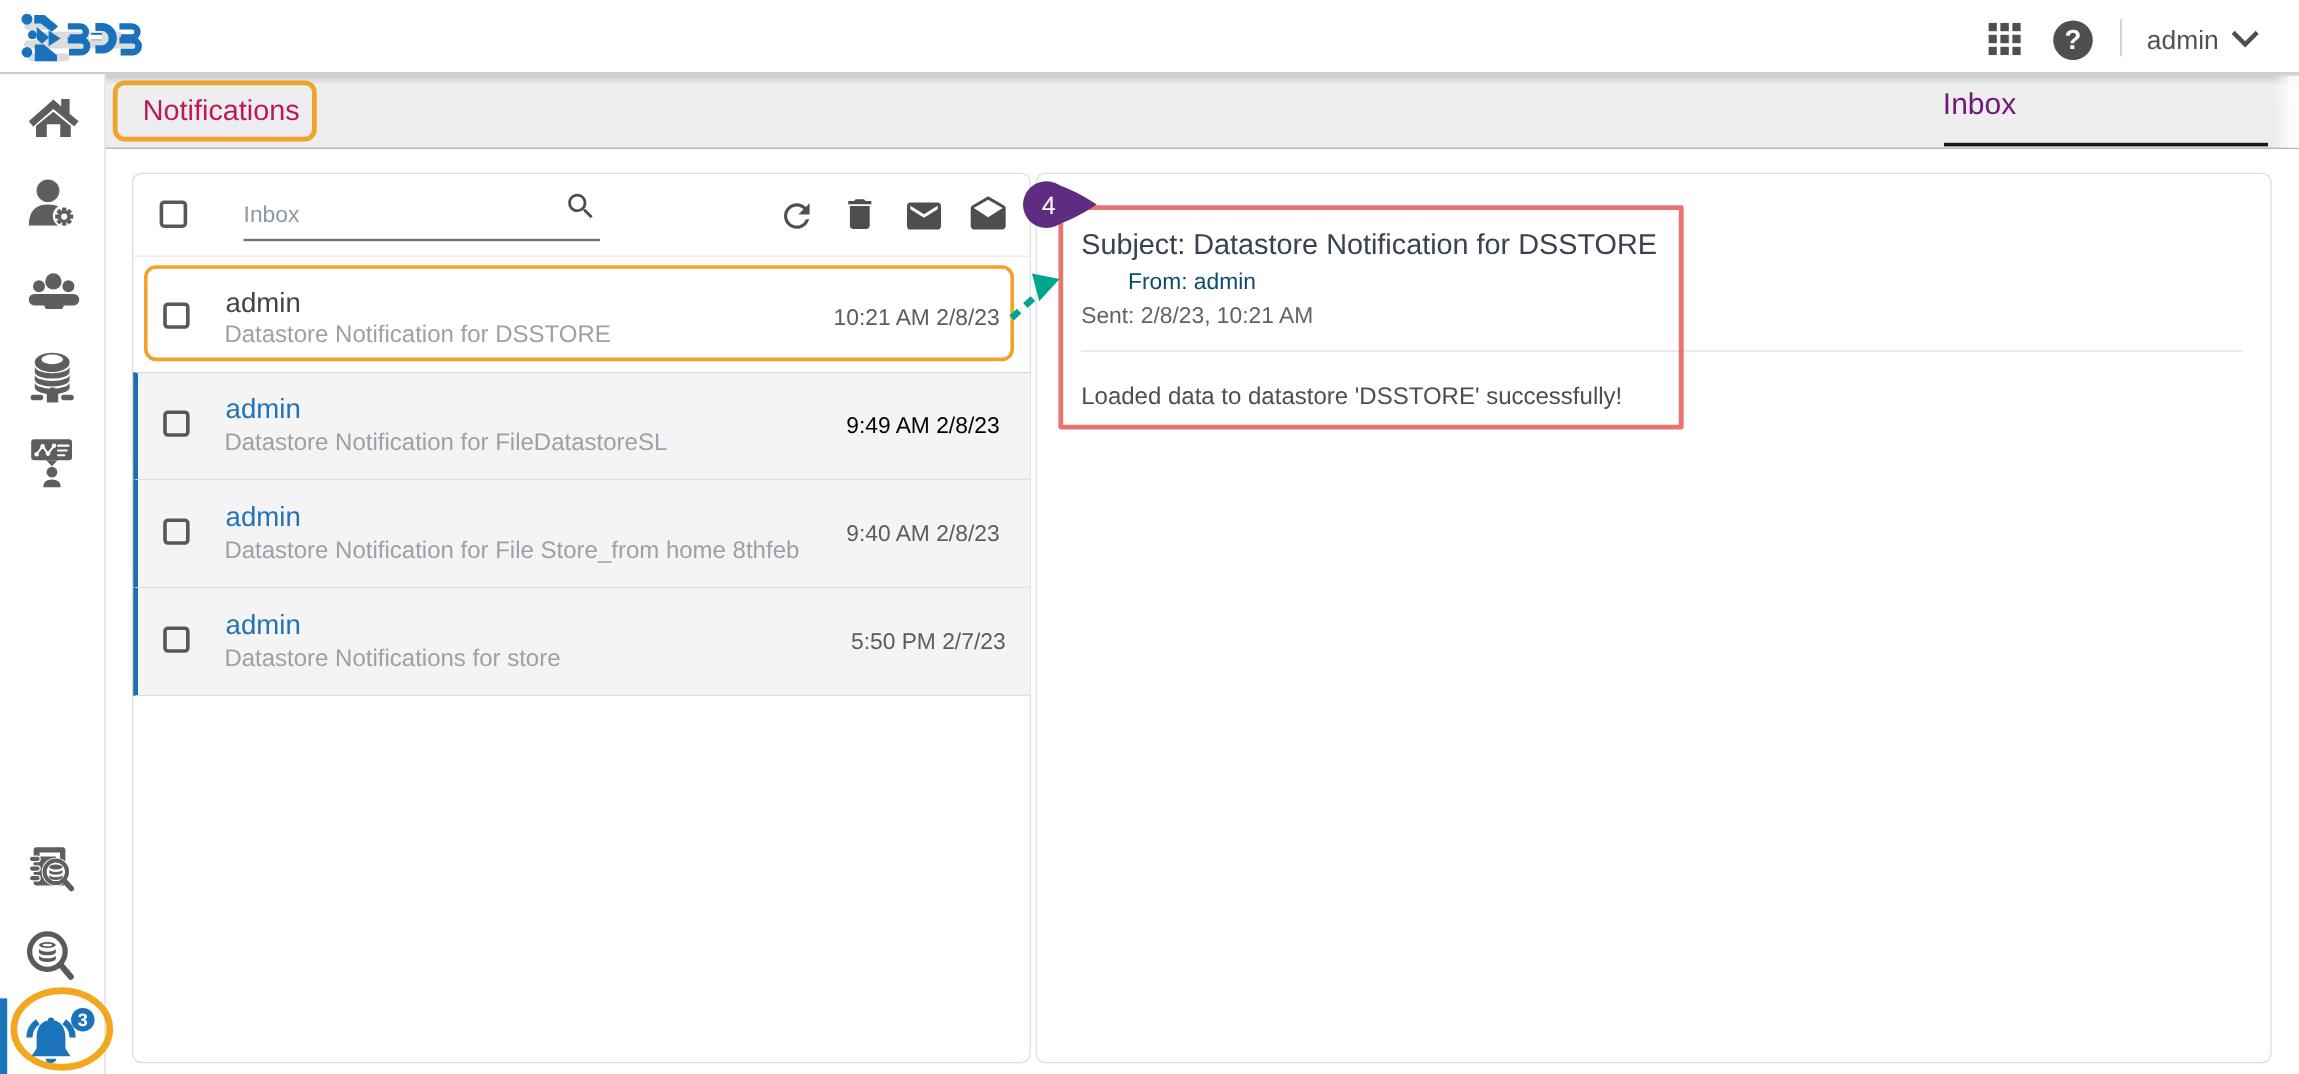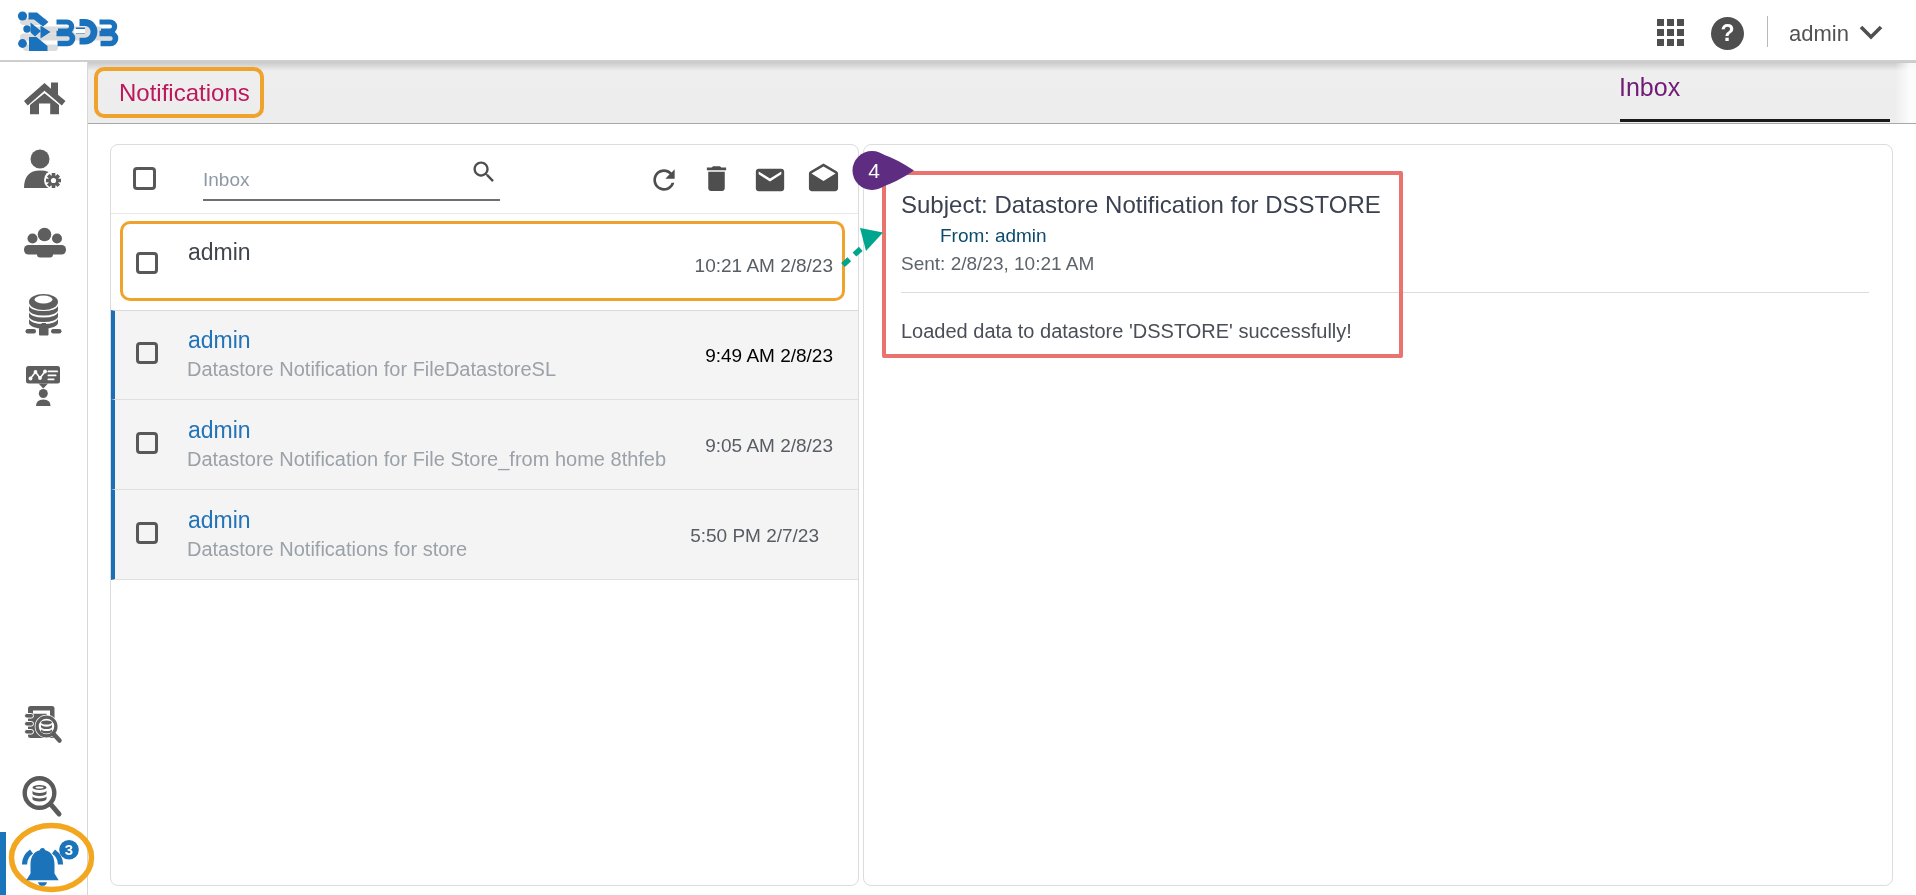--- a/index.html
+++ b/index.html
@@ -198,39 +198,40 @@
       <path fill="#4e4e4e" d="M20 4H4c-1.1 0-1.99.9-1.99 2L2 18c0 1.1.9 2 2 2h16c1.1 0 2-.9 2-2V6c0-1.1-.9-2-2-2zm0 4l-8 5-8-5V6l8 5 8-5v2z"></path>
     </svg>
   <svg class="abs" style="left:806px;top:162px;" width="35" height="35" viewBox="0 0 24 24">
       <path fill="#4e4e4e" d="M21.99 8c0-.72-.37-1.35-.94-1.7L12 1 2.95 6.3C2.38 6.65 2 7.28 2 8v10c0 1.1.9 2 2 2h16c1.1 0 2-.9 2-2l-.01-10zM12 13L3.74 7.84 12 3l8.26 4.84L12 13z"></path>
     </svg>
   <div class="abs" style="left:111px;top:213px;width:747px;height:1px;background:#e8e8e8;"></div>
 
   <div class="abs" style="left:120px;top:221px;width:725px;height:80px;border:3px solid #f0a32c;border-radius:10px;background:#fff;"></div>
   <div class="abs cb" style="left:136px;top:252px;width:22px;height:22px;border:3px solid #585858;border-radius:4px;"></div>
   <div class="abs" style="left:188px;top:239px;font-size:23px;color:#40454d;">admin</div>
+  <div class="abs" style="left:187px;top:268px;font-size:20px;color:#9ba1a8;">Datastore Notification for DSSTORE</div>
   <div class="abs" style="left:633px;top:255px;width:200px;text-align:right;font-size:19px;color:#585d63;">10:21 AM 2/8/23</div>
 
   <div class="abs row" style="left:111px;top:310px;width:747px;height:90px;background:#f4f4f4;border-top:1px solid #dadada;border-left:4px solid #1a6fb5;border-bottom:1px solid #e0e0e0;"></div>
   <div class="abs cb" style="left:136px;top:342px;width:22px;height:22px;border:3px solid #585858;border-radius:4px;"></div>
   <div class="abs" style="left:188px;top:327px;font-size:23px;color:#2273b8;">admin</div>
   <div class="abs" style="left:187px;top:358px;font-size:20px;color:#9ba1a8;">Datastore Notification for FileDatastoreSL</div>
   <div class="abs" style="left:633px;top:345px;width:200px;text-align:right;font-size:19px;color:#000000;">9:49 AM 2/8/23</div>
 
   <div class="abs row" style="left:111px;top:400px;width:747px;height:90px;background:#f4f4f4;border-left:4px solid #1a6fb5;border-bottom:1px solid #e0e0e0;"></div>
   <div class="abs cb" style="left:136px;top:432px;width:22px;height:22px;border:3px solid #585858;border-radius:4px;"></div>
   <div class="abs" style="left:188px;top:417px;font-size:23px;color:#2273b8;">admin</div>
   <div class="abs" style="left:187px;top:448px;font-size:20px;color:#9ba1a8;">Datastore Notification for File Store_from home 8thfeb</div>
-  <div class="abs" style="left:633px;top:435px;width:200px;text-align:right;font-size:19px;color:#585d63;">9:05 AM 2/8/23</div>
+  <div class="abs" style="left:633px;top:435px;width:200px;text-align:right;font-size:19px;color:#585d63;">9:40 AM 2/8/23</div>
 
   <div class="abs row" style="left:111px;top:490px;width:747px;height:90px;background:#f4f4f4;border-left:4px solid #1a6fb5;border-bottom:1px solid #e0e0e0;"></div>
   <div class="abs cb" style="left:136px;top:522px;width:22px;height:22px;border:3px solid #585858;border-radius:4px;"></div>
   <div class="abs" style="left:188px;top:507px;font-size:23px;color:#2273b8;">admin</div>
   <div class="abs" style="left:187px;top:538px;font-size:20px;color:#9ba1a8;">Datastore Notifications for store</div>
-  <div class="abs" style="left:619px;top:525px;width:200px;text-align:right;font-size:19px;color:#585d63;">5:50 PM 2/7/23</div>
+  <div class="abs" style="left:638px;top:525px;width:200px;text-align:right;font-size:19px;color:#585d63;">5:50 PM 2/7/23</div>
 
   <div class="abs" style="left:901px;top:191px;font-size:24px;color:#3a4150;">Subject: Datastore Notification for DSSTORE</div>
   <div class="abs" style="left:901px;top:225px;font-size:19px;color:#0c4a6e;margin-left:39px;">From: admin</div>
   <div class="abs" style="left:901px;top:253px;font-size:19px;color:#5f646b;">Sent: 2/8/23, 10:21 AM</div>
   <div class="abs" style="left:901px;top:292px;width:968px;height:1px;background:#dcdcdc;"></div>
   <div class="abs" style="left:901px;top:320px;font-size:20px;color:#4a4f57;">Loaded data to datastore 'DSSTORE' successfully!</div>
 
   <div class="abs" style="left:882px;top:171px;width:521px;height:187px;border:4px solid #e8736f;border-radius:2px;"></div>
 
   <svg class="abs" style="left:840px;top:225px;" width="50" height="45" viewBox="0 0 50 45">

